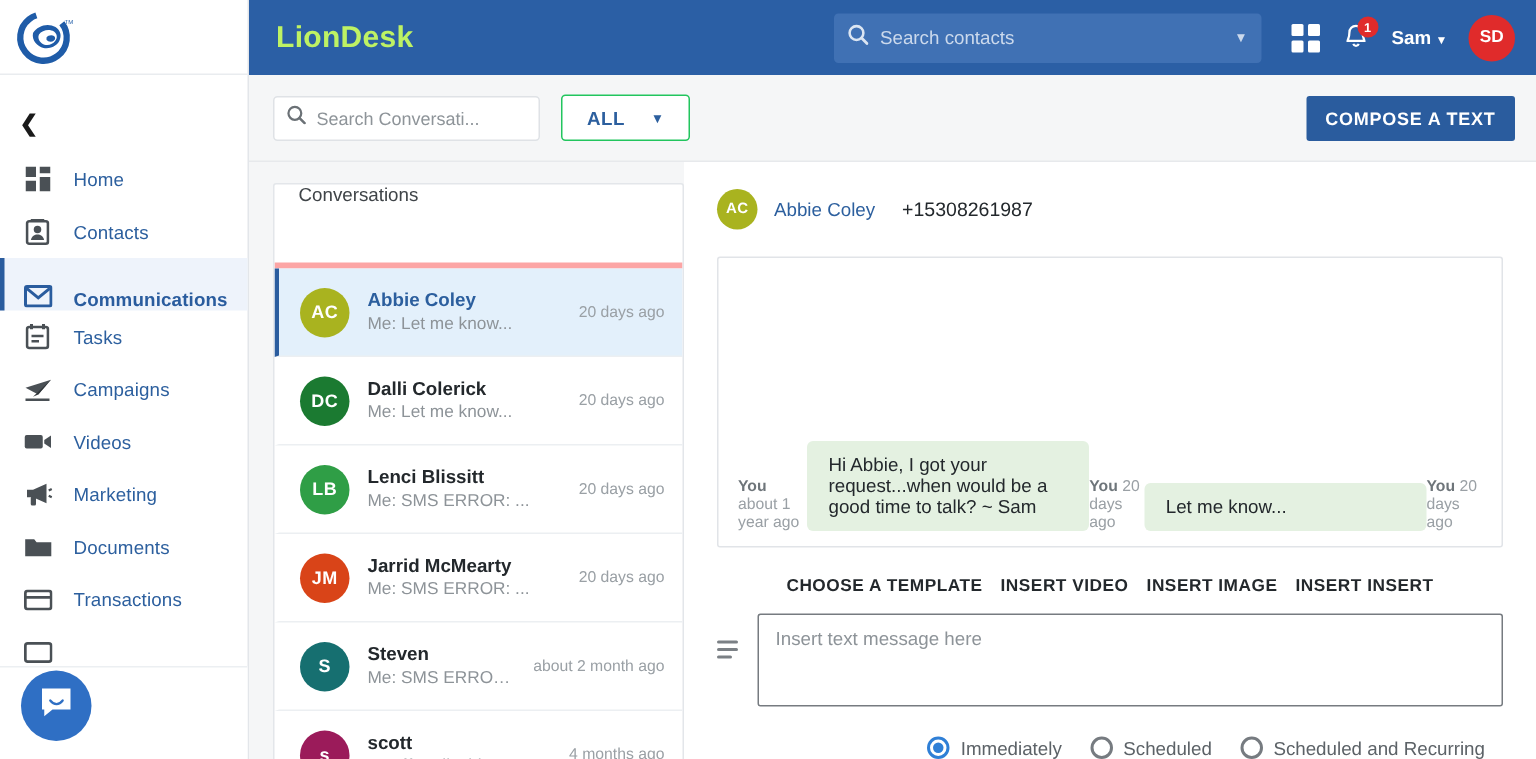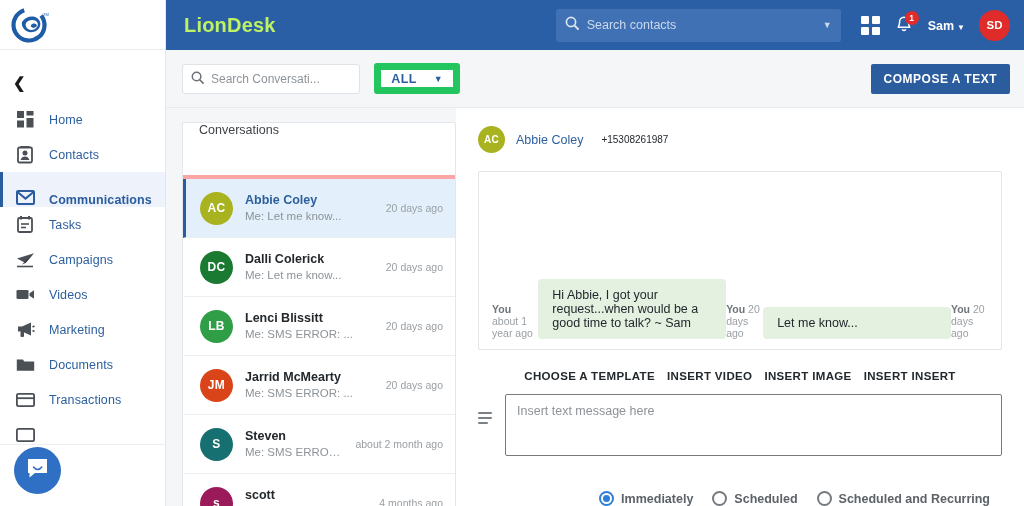--- a/index.html
+++ b/index.html
@@ -87,21 +87,21 @@
   .subbar {
     height: 58px; background: #f5f6f7; display: flex; align-items: center;
     padding: 0 14px 0 16px; flex: 0 0 58px; border-bottom: 1px solid #e7e9ec;
   }
   .conv-search {
     width: 178px; height: 30px; background: #ffffff; border: 1px solid #dfe2e6;
     border-radius: 3px; display: flex; align-items: center; padding: 0 8px; gap: 7px;
   }
   .conv-search .sph { font-size: 12px; color: #8e9499; }
   .all-btn {
-    margin-left: 14px; width: 86px; height: 31px; border: 7px solid #22c55e;
+    margin-left: 14px; width: 86px; height: 31px; border: 1px solid #22c55e;
     background: #ffffff; border-radius: 3px; display: flex; align-items: center;
     justify-content: center; gap: 17px; cursor: pointer;
   }
   .all-btn .lbl { font-size: 12.5px; color: #2c5f9e; font-weight: 600; letter-spacing: .4px; }
   .all-btn .caret { color: #2c5f9e; font-size: 9px; }
   .compose-btn {
     margin-left: auto; height: 30px; background: #2a5c9e; color: #ffffff;
     font-size: 12px; font-weight: 700; letter-spacing: .5px; border: none;
     border-radius: 2px; padding: 0 13px; cursor: pointer;
     font-family: "Liberation Sans", sans-serif;
@@ -139,21 +139,21 @@
     font-size: 11.5px; color: #8d9398; line-height: 1.4;
     white-space: nowrap; overflow: hidden; text-overflow: ellipsis;
   }
   .conv-time { font-size: 10.5px; color: #9aa0a5; white-space: nowrap; flex: 0 0 auto; }
 
   
   .threadcol { flex: 1; background: #ffffff; padding: 18px 22px 0 22px; min-width: 0; display: flex; flex-direction: column; }
   .thread-head { display: flex; align-items: center; gap: 11px; }
   .thread-head .av { width: 27px; height: 27px; flex: 0 0 27px; font-size: 10px; }
   .th-name { font-size: 12.5px; color: #2c5f9e; }
-  .th-phone { font-size: 10px; color: #23282c; margin-left: 7px; }
+  .th-phone { font-size: 13px; color: #23282c; margin-left: 7px; }
   .msgbox {
     margin-top: 18px; border: 1px solid #e1e4e8; border-radius: 2px;
     height: 210px; padding: 0 13px 10px 13px; overflow: hidden;
     display: flex; align-items: flex-end;
   }
   .meta { font-size: 10.5px; color: #9aa0a5; padding: 3px 3px 0 0; }
   .meta b { color: #6e757a; font-weight: 700; }
   .bubble {
     background: #e4f1e1; border-radius: 4px; padding: 9px 14px;
     font-size: 12.5px; color: #23282c; margin-top: 6px; max-width: 400px;
@@ -172,21 +172,21 @@
   .hamb i:nth-child(1) { width: 14px; }
   .hamb i:nth-child(2) { width: 14px; }
   .hamb i:nth-child(3) { width: 10px; }
   .ta {
     flex: 1; height: 62px; border: 1px solid #767b80; border-radius: 2px;
     padding: 9px 11px; font-size: 12.5px; color: #8d9398;
     font-family: "Liberation Sans", sans-serif; resize: none; outline: none;
     background: #ffffff;
   }
   .ta::placeholder { color: #8d9398; }
-  .radios { display: flex; justify-content: flex-end; gap: 19px; margin-top: 35px; padding-right: 12px; font-weight: bold; }
+  .radios { display: flex; justify-content: flex-end; gap: 19px; margin-top: 20px; padding-right: 12px; }
   .radio { display: flex; align-items: center; gap: 7px; cursor: pointer; }
   .rc {
     width: 15px; height: 15px; border-radius: 50%; border: 2px solid #767b80;
     display: flex; align-items: center; justify-content: center; background: #fff;
   }
   .rc.on { border-color: #2f7fd6; }
   .rc.on::after { content: ""; width: 7px; height: 7px; border-radius: 50%; background: #2f7fd6; }
   .rl { font-size: 12.5px; color: #5c6267; }
 </style>
 </head>

